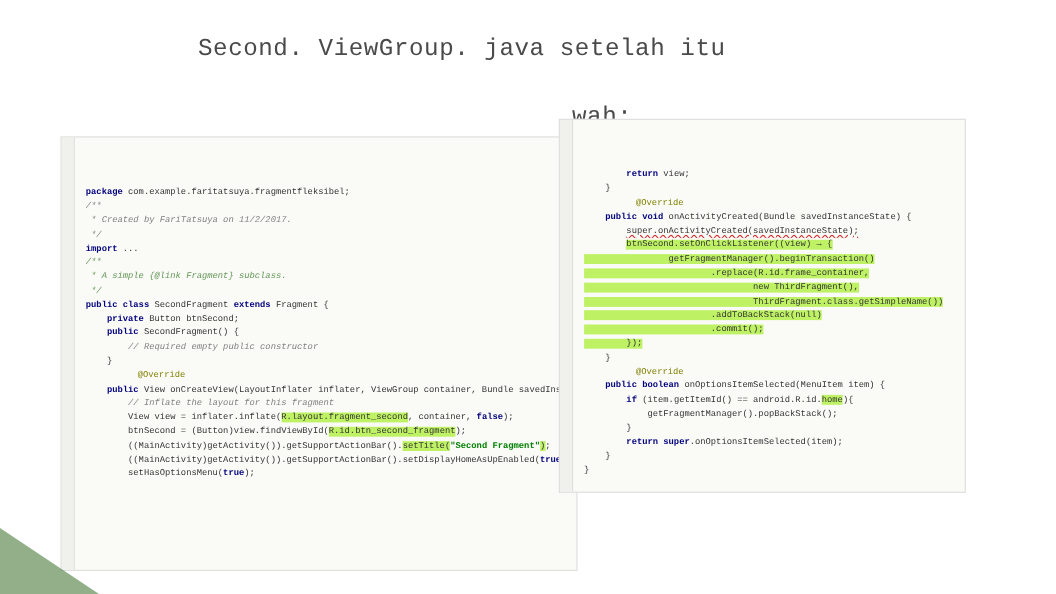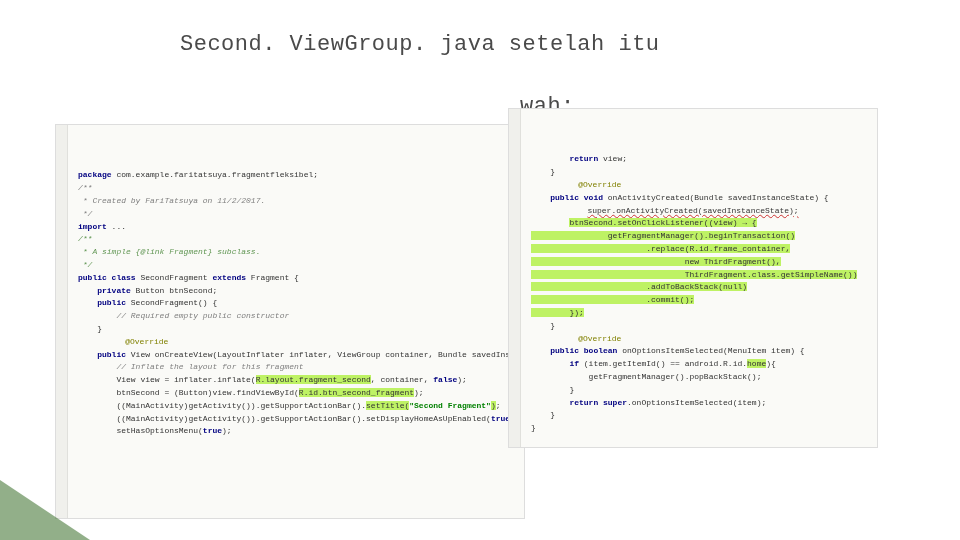--- a/index.html
+++ b/index.html
@@ -45,21 +45,21 @@
     left: 508px;
     width: 370px;
     height: 340px;
   }
   .kw { color: #000080; font-weight: bold; }
   .comment { color: #808080; font-style: italic; }
   .doccomment { color: #629755; font-style: italic; }
   .string { color: #008000; font-weight: bold; }
   .ann { color: #808000; padding-left: 28px; }
   .hl { background: #bef264; }
-  .err { text-decoration: underline wavy #cc3333; margin-left: 18px; }
+  .err { text-decoration: underline wavy #cc3333; }
   .gutter {
     position: absolute;
     left: 0;
     top: 0;
     bottom: 0;
     width: 12px;
     background: #f0f0ec;
     border-right: 1px solid #e0e0dc;
   }
   .code-panel .content {

